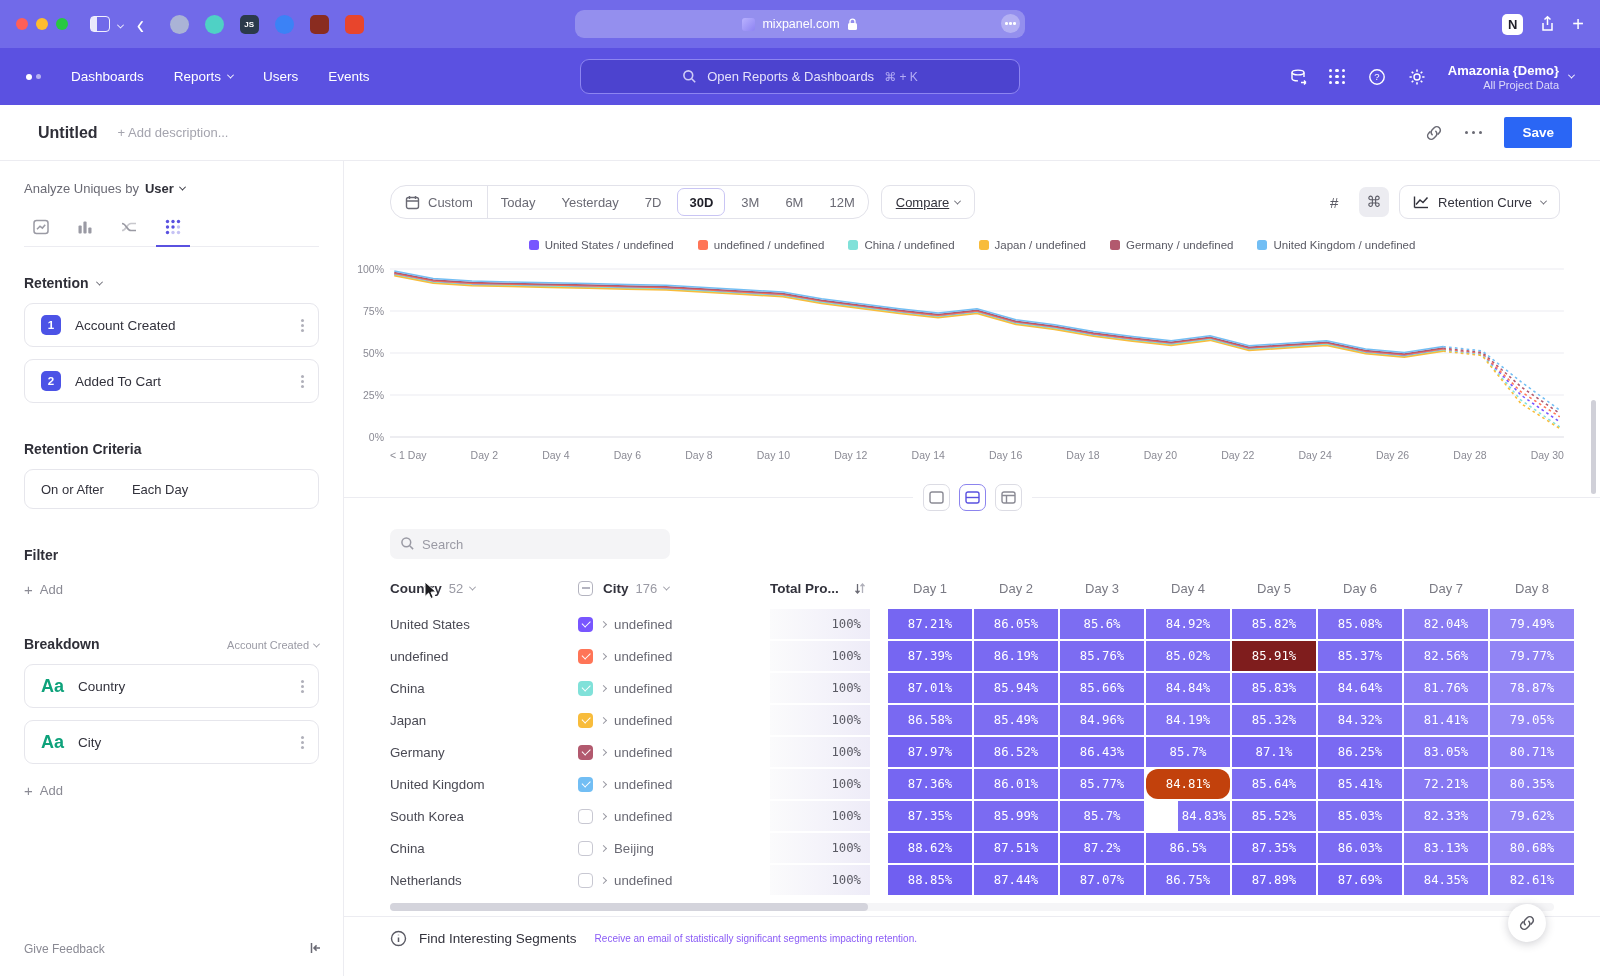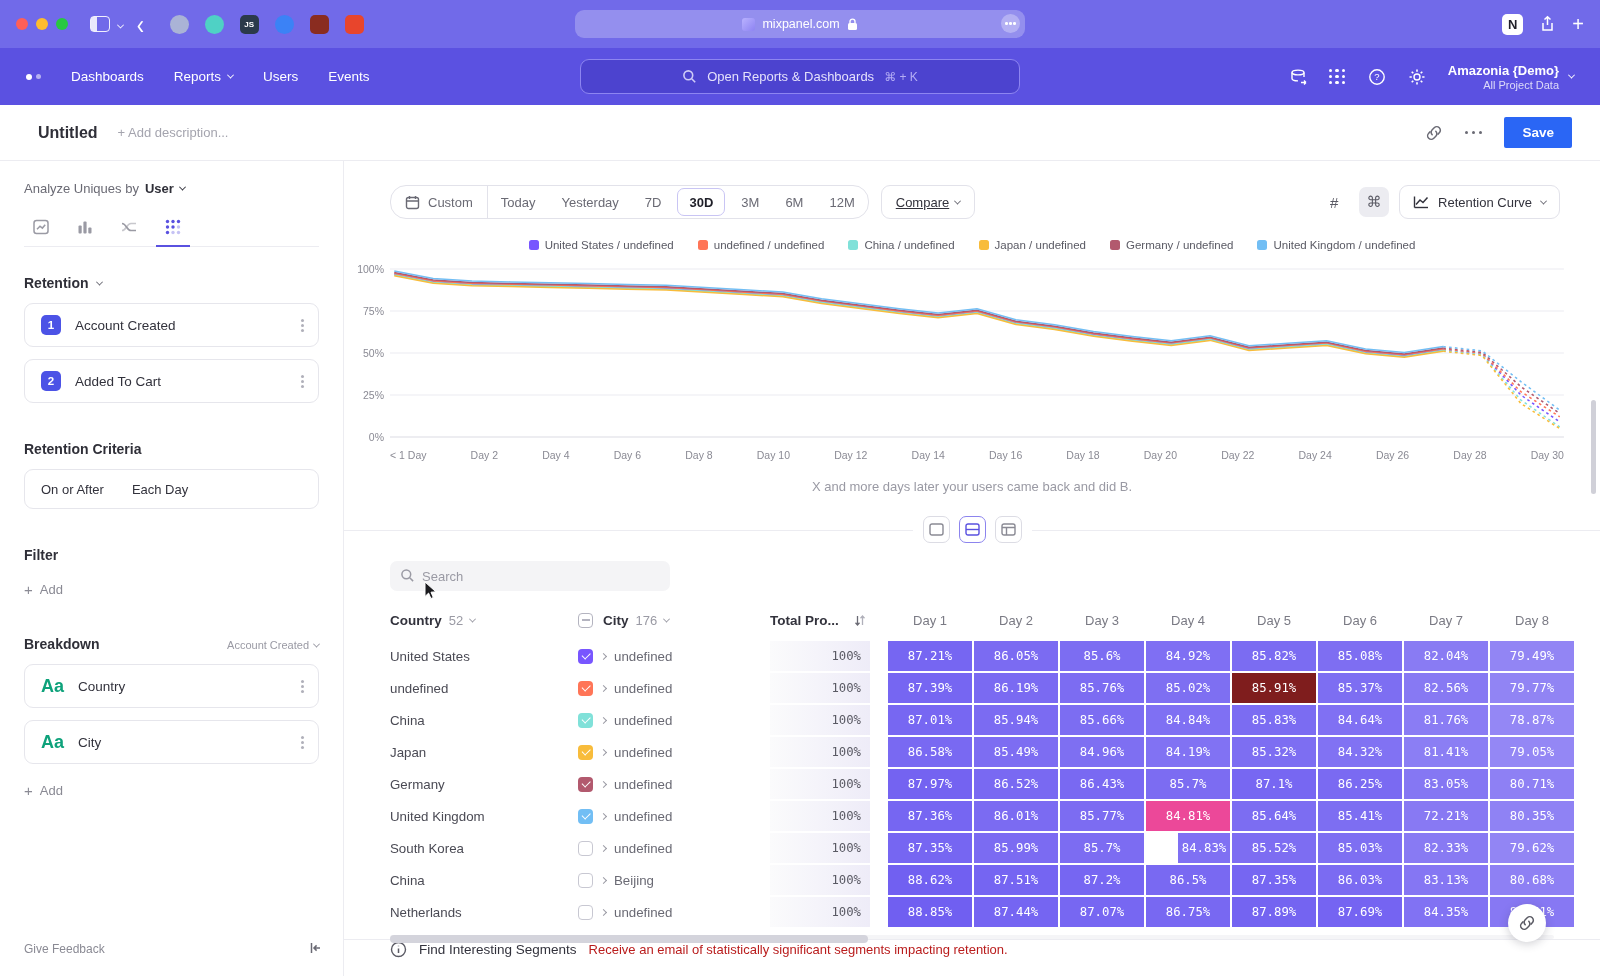--- a/index.html
+++ b/index.html
@@ -144,21 +144,21 @@
   .total-cell { justify-content:flex-end; padding-right:9px; font-size:12.3px; color:#5a5a64; background:linear-gradient(90deg,#fbfbfc,#eeecf8); }
   .day-cell { justify-content:center; color:#fff; font-size:12.3px; }
 
   .hscroll { margin:8px 0 0 46px; width:1164px; height:8px; border-radius:4px; background:#f5f5f7; position:relative; }
   .hscroll .thumb { position:absolute; left:0; top:0; height:8px; width:478px; border-radius:4px; background:#d4d4dc; }
   .vscroll { position:absolute; right:4px; top:400px; width:5px; height:94px; border-radius:3px; background:#d0d0d8; }
 
   
   .footer-bar { margin-top:auto; border-top:1px solid #ececf1; height:44px; display:flex; align-items:center; padding-left:46px; gap:12px; }
   .footer-title { font-size:13.5px; font-weight:500; color:#32323c; }
-  .footer-sub { font-size:13px; color:#b91c1c; }
+  .footer-sub { font-size:10px; color:#8b5cf6; margin-left:6px; }
   .fab { position:absolute; right:54px; bottom:34px; width:38px; height:38px; border-radius:50%; background:#fff; box-shadow:0 2px 10px rgba(40,40,60,.22); display:flex; align-items:center; justify-content:center; color:#5a5a64; }
 
   .cursor { position:absolute; left:424px; top:581px; z-index:50; pointer-events:none; }
 </style>
 </head>
 <body>
 
 <div class="browser-bar">
   <div class="traffic">
     <span class="t-red"></span>
@@ -516,21 +516,20 @@
             <div class="x-label">Day 20</div>
             <div class="x-label">Day 22</div>
             <div class="x-label">Day 24</div>
             <div class="x-label">Day 26</div>
             <div class="x-label">Day 28</div>
             <div class="x-label">Day 30</div>
           </div>
       </div>
     </div>
 
-    <div class="chart-caption">X and more days later your users came back and did B.</div>
 
     <div class="toggle-row">
       <span class="rule"></span>
       <div class="toggle-group">
         <span class="vt-btn">
           <svg width="15" height="13" viewBox="0 0 15 13">
               <rect x="1" y="1" width="13" height="11" rx="2" stroke="currentColor" stroke-width="1.4" fill="none"></rect>
             </svg>
         </span>
         <span class="vt-btn active">
@@ -694,21 +693,21 @@
                 <span class="checkmark"></span>
               </span>
               <span class="chev right sm row-chev"></span>
               <span>undefined</span>
             </div>
             <div class="cell total-cell mono">100%</div>
             <div></div>
             <div class="cell day-cell mono" style="background: rgb(118, 102, 242);">87.36%</div>
             <div class="cell day-cell mono" style="background: rgb(123, 107, 242);">86.01%</div>
             <div class="cell day-cell mono" style="background: rgb(124, 108, 242);">85.77%</div>
-            <div class="cell day-cell mono" style="background: #ec4899;">84.81%</div>
+            <div class="cell day-cell mono" style="background: #c2410c; border-radius: 12px;">84.81%</div>
             <div class="cell day-cell mono" style="background: rgb(124, 109, 242);">85.64%</div>
             <div class="cell day-cell mono" style="background: rgb(125, 110, 242);">85.41%</div>
             <div class="cell day-cell mono" style="background: rgb(136, 121, 243);">72.21%</div>
             <div class="cell day-cell mono" style="background: rgb(143, 130, 244);">80.35%</div>
           </div>
           <div class="trow">
             <div class="cell country-cell">South Korea</div>
             <div class="cell city-cell">
               <span class="cbox empty"></span>
               <span class="chev right sm row-chev"></span>

